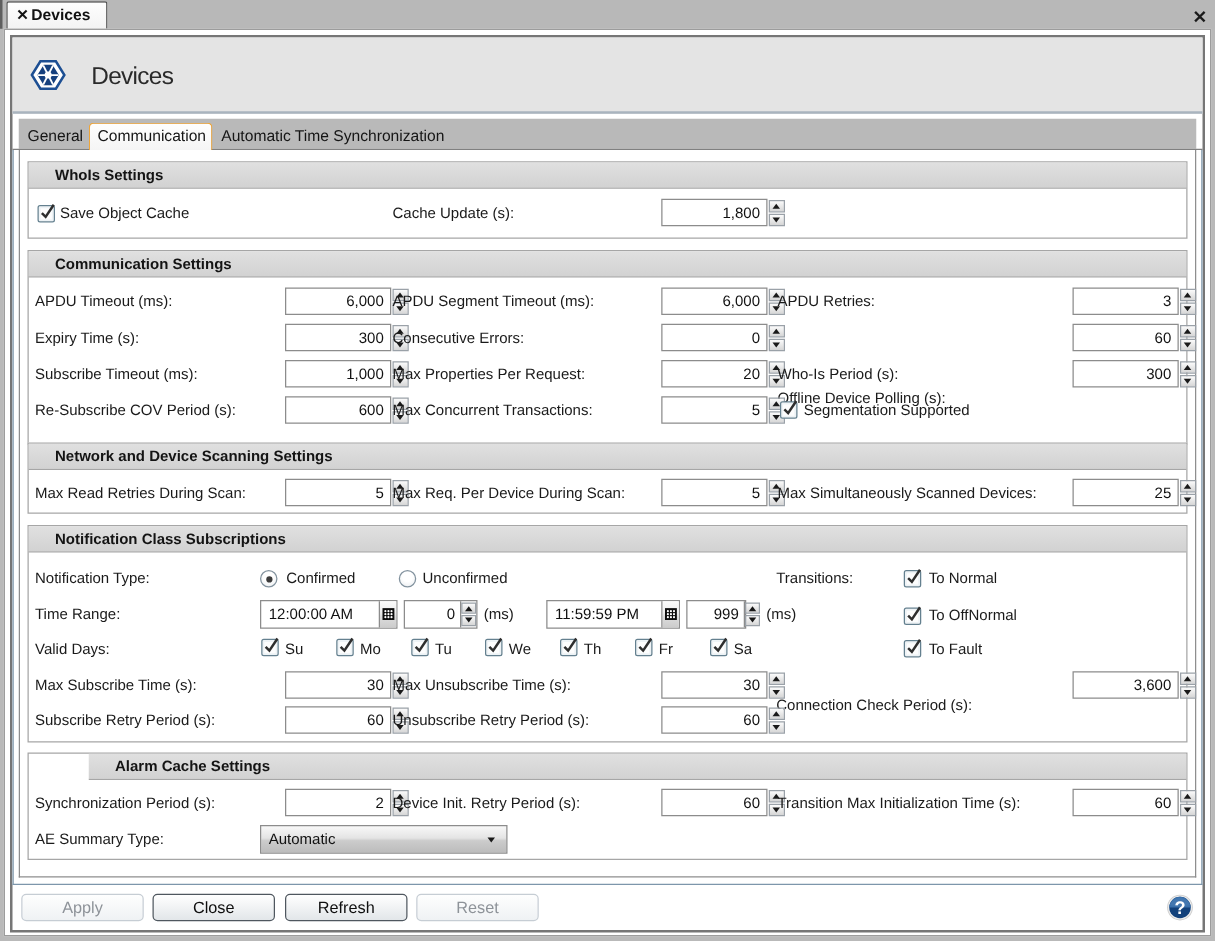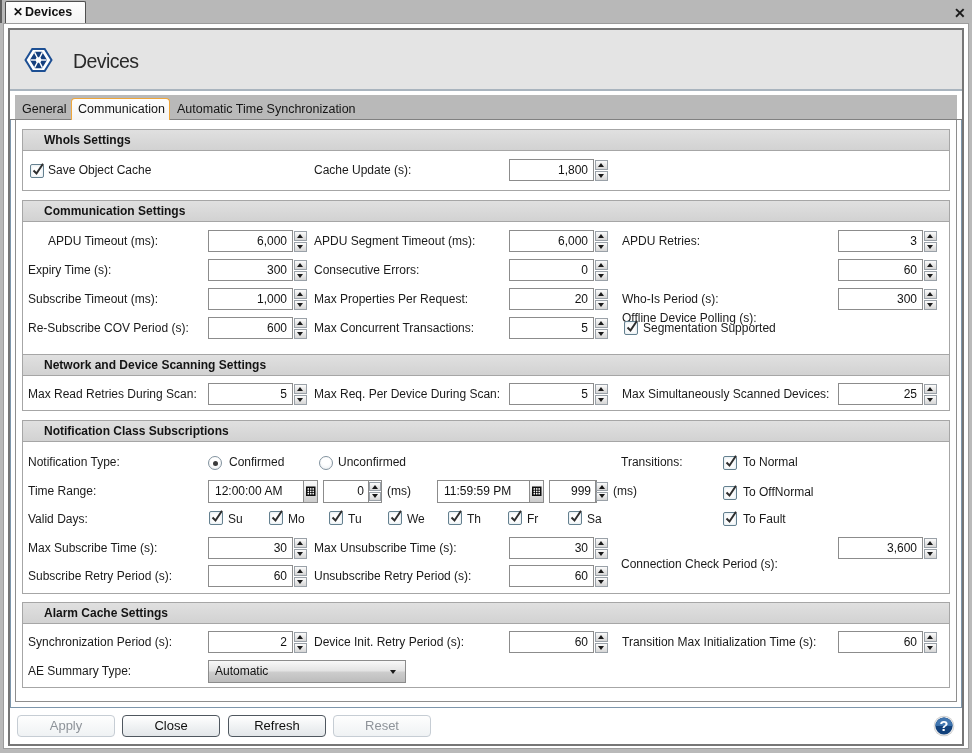--- a/index.html
+++ b/index.html
@@ -33,21 +33,21 @@
 #innerpanel { left:15px; top:120px; width:942px; height:582px; background:#fff; border:1px solid #8e8e8e; border-top:none; }
 
 
 .sec { left:22px; width:928px; background:#fff; border:1px solid #a6a6a6; }
 .sechdr { height:21px; background:linear-gradient(#e0e0e0,#d2d2d2); border-bottom:1px solid #a6a6a6; font-size:12px; font-weight:bold; color:#141414; line-height:20px; padding-left:21px; }
 
 
 .lbl { position:absolute; font-size:12px; color:#1a1a1a; height:22px; line-height:22px; white-space:nowrap; }
 
 
-.spin { position:absolute; width:99px; height:22px; }
+.spin { position:absolute; width:99px; height:22px;margin-left:20px; }
 .spin .si { position:absolute; left:0; top:0; width:85px; height:22px; border:1px solid #8c8c8c; background:#fff; font-size:12px; color:#111; text-align:right; padding-right:5px; line-height:20px; }
 .spin .up, .spin .dn { position:absolute; left:86px; width:13px; height:10px; border:1px solid #9aa1a8; background:linear-gradient(#fbfbfb,#d6d6d6); }
 .spin .up { top:1px; }
 .spin .dn { top:12px; }
 .spin .up:after { content:""; position:absolute; left:2px; top:2px; border-left:3.5px solid transparent; border-right:3.5px solid transparent; border-bottom:4px solid #1a1a1a; }
 .spin .dn:after { content:""; position:absolute; left:2px; top:2px; border-left:3.5px solid transparent; border-right:3.5px solid transparent; border-top:4px solid #1a1a1a; }
 
 
 .chk { position:absolute; width:14px; height:14px; border:1px solid #64808f; border-radius:2px; background:#fdfdfd; box-shadow:inset 0 0 0 1.5px #eef3f6; }
 .chk svg { position:absolute; left:0px; top:-2px; overflow:visible; }
@@ -118,38 +118,38 @@
   </div>
 <div class="abs sec" style="top:200px; height:156px;">
     <div class="sechdr">Communication Settings</div>
   </div>
 <div class="abs sec" style="top:354px; height:57px;">
     <div class="sechdr">Network and Device Scanning Settings</div>
   </div>
 <div class="abs sec" style="top:420px; height:174px;">
     <div class="sechdr">Notification Class Subscriptions</div>
   </div>
-<div class="abs sec" style="top:602px; height:86px;">
+<div class="abs sec" style="top:602px; height:86px;padding-left:48px;">
     <div class="sechdr">Alarm Cache Settings</div>
   </div>
 
 <div class="chk" style="left:30px; top:164px;">
     <svg width="14" height="15">
       <path d="M2.5 7.5 L5.5 10.5 L12 0.8" stroke="#2e2e2e" stroke-width="2" fill="none"></path>
     </svg>
   </div>
 <div class="lbl" style="left:48px; top:159px;">Save Object Cache</div>
 <div class="lbl" style="left:314px; top:159px;">Cache Update (s):</div>
 <div class="spin" style="left:509px; top:159px;">
     <div class="si">1,800</div>
     <div class="up"></div>
     <div class="dn"></div>
   </div>
 
-<div class="lbl" style="left:28px; top:230px;margin-left:20px;">APDU Timeout (ms):</div>
+<div class="lbl" style="left:28px; top:230px;">APDU Timeout (ms):</div>
 <div class="spin" style="left:208px; top:230px;">
     <div class="si">6,000</div>
     <div class="up"></div>
     <div class="dn"></div>
   </div>
 <div class="lbl" style="left:314px; top:230px;">APDU Segment Timeout (ms):</div>
 <div class="spin" style="left:509px; top:230px;">
     <div class="si">6,000</div>
     <div class="up"></div>
     <div class="dn"></div>

